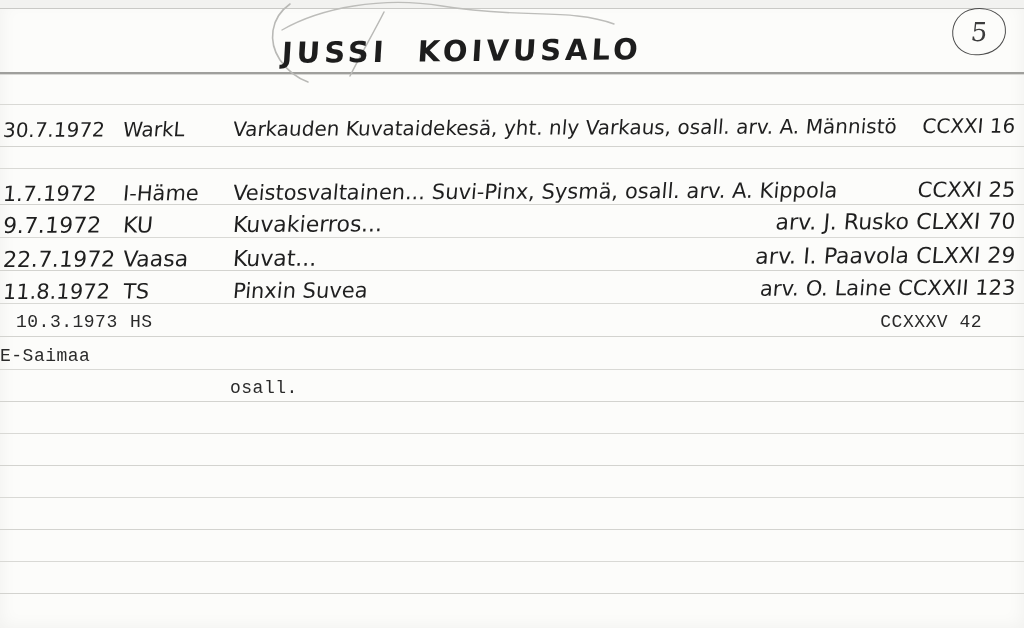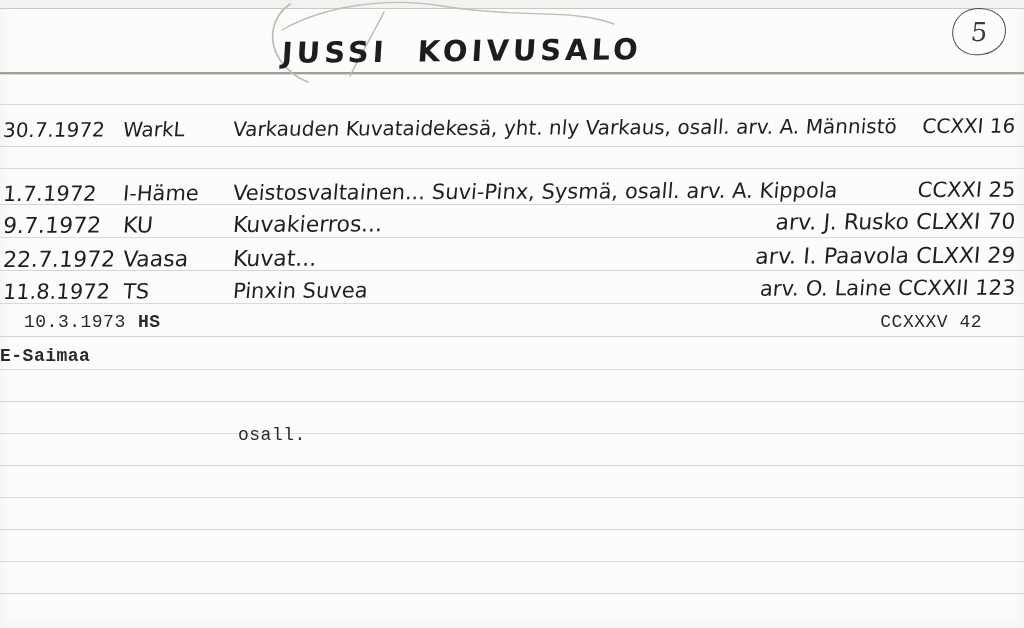--- a/index.html
+++ b/index.html
@@ -56,33 +56,33 @@
     color:#2a2a2a;
     font-family:"Liberation Mono","DejaVu Sans Mono",monospace;
     font-size:18px;
     letter-spacing:0.5px;
   }
   .c-date{flex:0 0 120px;padding-left:2px;overflow:hidden;}
   .c-src{flex:0 0 110px;overflow:hidden;}
   .c-desc{flex:1 1 auto;overflow:hidden;}
   .c-ref{flex:0 0 auto;margin-left:auto;padding-right:10px;}
 
-  .typed .c-date{flex-basis:114px;padding-left:24px;}
-  .typed .c-src{flex-basis:100px;font-weight:bold;}
+  .typed .c-date{flex-basis:114px;padding-left:16px;}
+  .typed .c-src{flex-basis:100px;}
   .typed .c-ref{padding-right:42px;}
   .row.last-ref .c-ref{padding-right:68px;}
 
   .r1{top:104px;font-size:20px;height:38px;}
   .r2{top:168px;font-size:21px;height:38px;}
   .r3{top:204px;font-size:22px;height:34px;}
   .r4{top:238px;font-size:22px;height:34px;}
   .r5{top:272px;font-size:21px;height:32px;}
   .r6{top:306px;height:26px;}
   .r7{top:340px;height:26px;}
-  .r8{top:372px;height:26px;margin-top:47px;}
+  .r8{top:372px;height:26px;}
 </style>
 </head>
 <body>
 
 <div class="card">
 
   <div class="top-strip"></div>
   <div class="top-line"></div>
   <div class="header-line"></div>
   <div>

